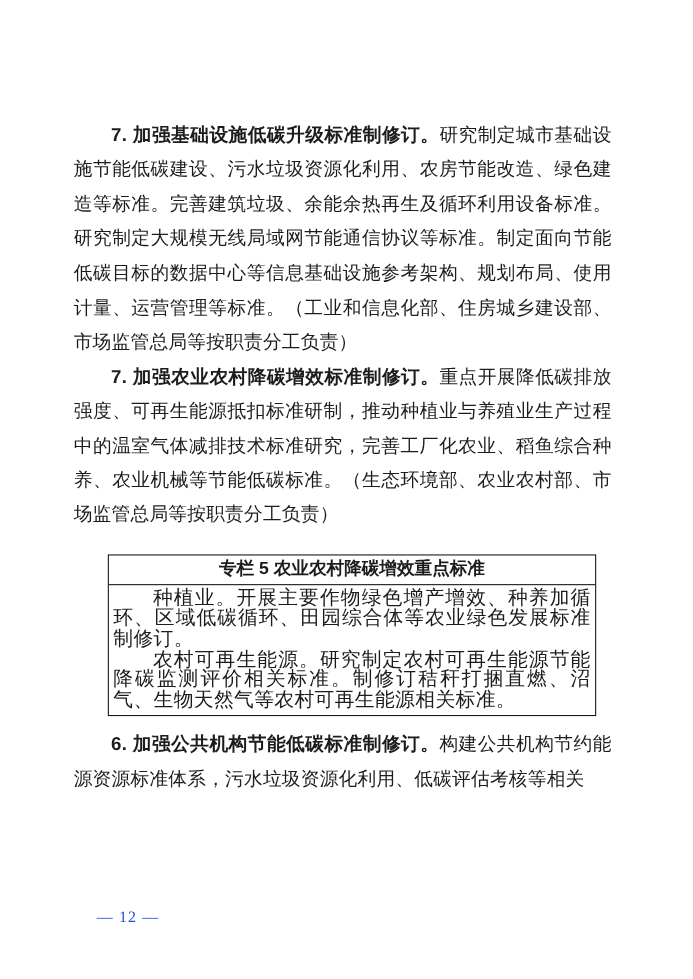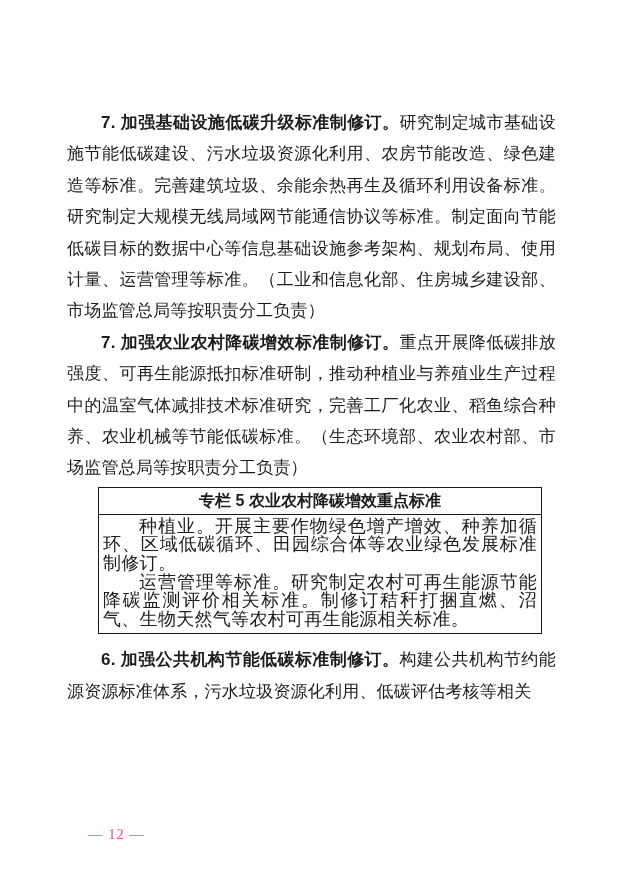--- a/index.html
+++ b/index.html
@@ -33,21 +33,21 @@
     text-align: justify;
     text-indent: 2em;
     word-break: normal;
   }
   .lead {
     font-weight: bold;
     font-family: "Liberation Sans", "DejaVu Sans", sans-serif;
   }
   .callout {
     box-sizing: border-box;
-    margin: 3px 0 0 31px;
+    margin: 20px 0 0 31px;
     width: 444px;
     border: 1.6px solid #1a1a1a;
     background: #ffffff;
   }
   .callout-title {
     text-align: center;
     font-weight: bold;
     font-family: "Liberation Sans", "DejaVu Sans", sans-serif;
     font-size: 16px;
     line-height: 22px;
@@ -67,42 +67,42 @@
   }
   .para-9 {
     margin-top: 10px !important;
   }
   .footer {
     position: absolute;
     left: 88px;
     top: 826px;
     font-size: 14.5px;
     letter-spacing: 1px;
-    color: #ec4899;
+    color: #1d4ed8;
   }
 </style>
 </head>
 <body>
 
 <div class="page">
   <div class="content">
 
     <p class="body-para"><span class="lead">7. 加强基础设施低碳升级标准制修订。</span><span>研究制定城市基础设施节能低碳建设、污水垃圾资源化利用、农房节能改造、绿色建造等标准。完善建筑垃圾、余能余热再生及循环利用设备标准。研究制定大规模无线局域网节能通信协议等标准。制定面向节能低碳目标的数据中心等信息基础设施参考架构、规划布局、使用计量、运营管理等标准。（工业和信息化部、住房城乡建设部、市场监管总局等按职责分工负责）</span></p>
 
     <p class="body-para"><span class="lead">7. 加强农业农村降碳增效标准制修订。</span><span>重点开展降低碳排放强度、可再生能源抵扣标准研制，推动种植业与养殖业生产过程中的温室气体减排技术标准研究，完善工厂化农业、稻鱼综合种养、农业机械等节能低碳标准。（生态环境部、农业农村部、市场监管总局等按职责分工负责）</span></p>
 
     <div class="callout">
       <div class="callout-title">专栏 5 农业农村降碳增效重点标准</div>
       <div class="callout-body">
 
         <p><span>种植业。</span><span>开展主要作物绿色增产增效、种养加循环、区域低碳循环、田园综合体等农业绿色发展标准制修订。</span></p>
 
 
 
-        <p><span>运营管理等标准。</span><span>研究制定农村可再生能源节能降碳监测评价相关标准。制修订秸秆打捆直燃、沼气、生物天然气等农村可再生能源相关标准。</span></p>
+        <p><span>农村可再生能源。</span><span>研究制定农村可再生能源节能降碳监测评价相关标准。制修订秸秆打捆直燃、沼气、生物天然气等农村可再生能源相关标准。</span></p>
 
       </div>
     </div>
 
     <p class="body-para para-9"><span class="lead">6. 加强公共机构节能低碳标准制修订。</span><span>构建公共机构节约能源资源标准体系，污水垃圾资源化利用、低碳评估考核等相关</span></p>
 
   </div>
 
   <div class="footer">— 12 —</div>
 </div>

